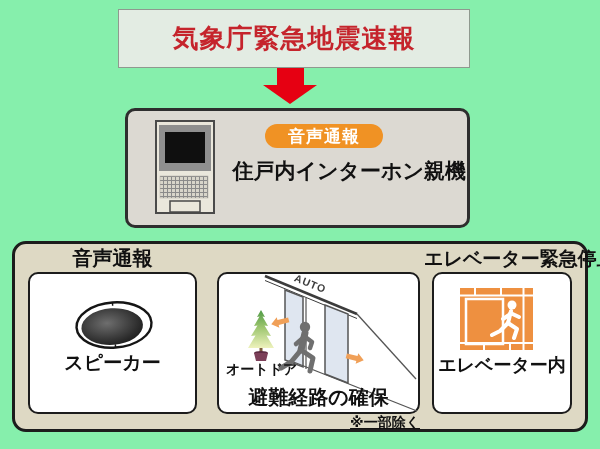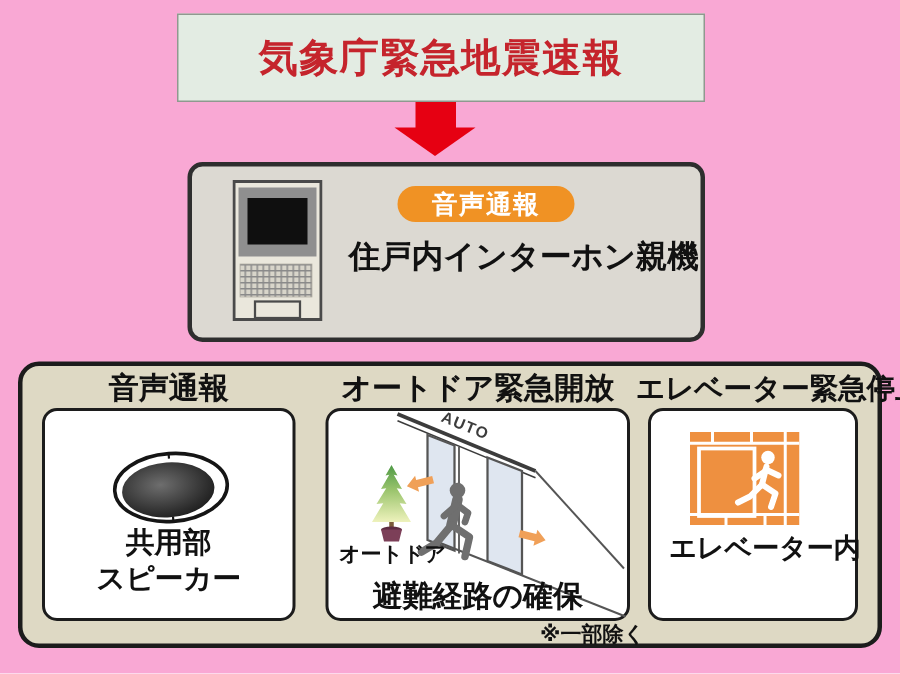--- a/index.html
+++ b/index.html
@@ -1,17 +1,17 @@
 <!DOCTYPE html>
 <html><head>
 <meta charset="utf-8">
 <style>
   html,body { margin:0; padding:0; background:#fff; }
   .canvas {
-    position:relative; width:600px; height:449px; background:#f9a8d4;
+    position:relative; width:600px; height:449px; background:#86efac;
     font-family:"Liberation Sans","DejaVu Sans",sans-serif; color:#111;
     overflow:hidden;
   }
   .abs { position:absolute; }
 
   
   .title-box {
     left:118px; top:9px; width:352px; height:59px;
     background:#e3ece3; border:1.5px solid #8f998f; box-sizing:border-box;
     display:flex; align-items:center; justify-content:center;
@@ -58,23 +58,23 @@
   .p3 { left:432px; top:272px; width:140px; height:142px; }
 
   .speaker-svg { left:72px; top:299px; width:84px; height:52px; }
   .p1-caption { left:28px; top:351px; width:169px; text-align:center; font-size:19px; font-weight:bold; line-height:24px; }
 
   .door-svg { left:219px; top:274px; width:199px; height:138px; }
   .door-label { left:226px; top:361px; font-size:14px; font-weight:bold; white-space:nowrap; }
   .p2-caption { left:217px; top:384px; width:203px; text-align:center; font-size:20px; font-weight:bold; white-space:nowrap; }
 
   .elevator-svg { left:460px; top:288px; width:73px; height:62px; }
-  .p3-caption { left:432px; top:354px; width:156px; text-align:center; font-size:18px; font-weight:bold; line-height:22px; white-space:nowrap; }
-
-  .footnote { left:227px; top:414px; width:203px; text-align:right; font-size:14px; font-weight:bold; }
+  .p3-caption { left:432px; top:354px; width:140px; text-align:center; font-size:18px; font-weight:bold; line-height:22px; white-space:nowrap; }
+
+  .footnote { left:217px; top:414px; width:203px; text-align:right; font-size:14px; font-weight:bold;text-decoration:underline; }
 </style>
 </head>
 <body>
 
 <div class="canvas">
 
   <div class="abs title-box">
     <span class="title-text">気象庁緊急地震速報</span>
   </div>
 
@@ -100,21 +100,20 @@
   </svg>
 
   <div class="abs voice-badge">
     <span>音声通報</span>
   </div>
   <div class="abs device-label">住戸内インターホン親機</div>
 
   <div class="abs features-box"></div>
 
   <div class="abs panel-header h1">音声通報</div>
-  <div class="abs panel-header h2">オートドア緊急開放</div>
   <div class="abs panel-header h3">エレベーター緊急停止</div>
 
   <div class="abs panel p1"></div>
   <div class="abs panel p2"></div>
   <div class="abs panel p3"></div>
 
   <svg class="abs speaker-svg" viewBox="0 0 84 54">
     <defs>
       <radialGradient id="spk" cx="42%" cy="40%" r="75%">
         <stop offset="0%" stop-color="#6e6e6e"></stop>
@@ -122,21 +121,20 @@
         <stop offset="100%" stop-color="#121212"></stop>
       </radialGradient>
     </defs>
     <g transform="rotate(-4 42 27)">
       <ellipse cx="42" cy="27" rx="39" ry="23.5" fill="#ffffff" stroke="#151515" stroke-width="2.5"></ellipse>
       <path d="M42,3.5 V7 M42,47 V50.5" stroke="#151515" stroke-width="1.5"></path>
       <ellipse cx="40" cy="28.5" rx="32" ry="19" fill="url(#spk)"></ellipse>
     </g>
   </svg>
   <div class="abs p1-caption">
-    <div>共用部</div>
     <div>スピーカー</div>
   </div>
 
   <svg class="abs door-svg" viewBox="0 0 199 138">
     <defs>
       <linearGradient id="treeGrad" x1="0" y1="0" x2="0" y2="1">
         <stop offset="0%" stop-color="#4f9a46"></stop>
         <stop offset="45%" stop-color="#9cc56e"></stop>
         <stop offset="100%" stop-color="#eef2bc"></stop>
       </linearGradient>

